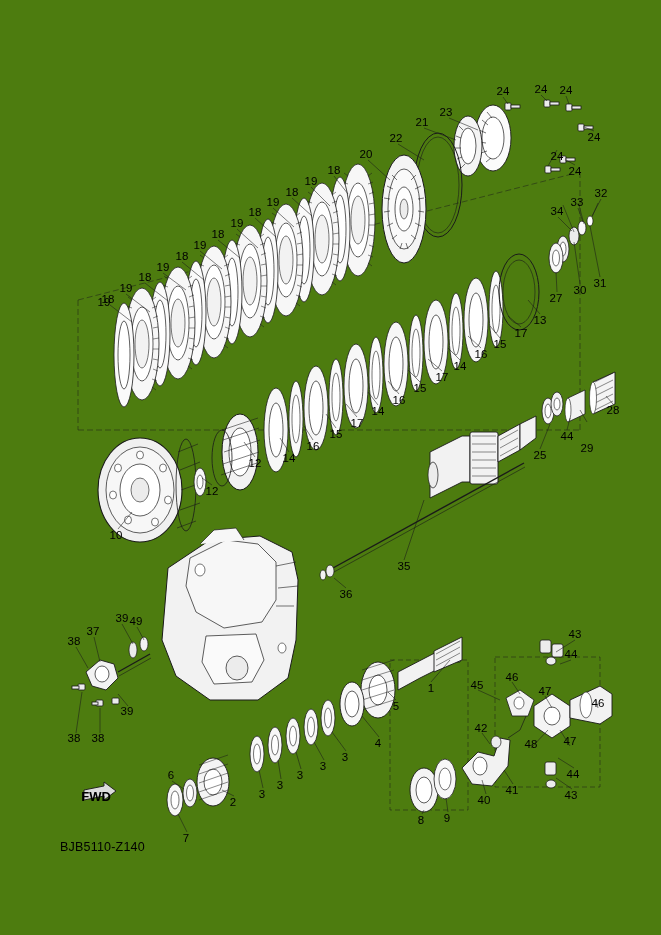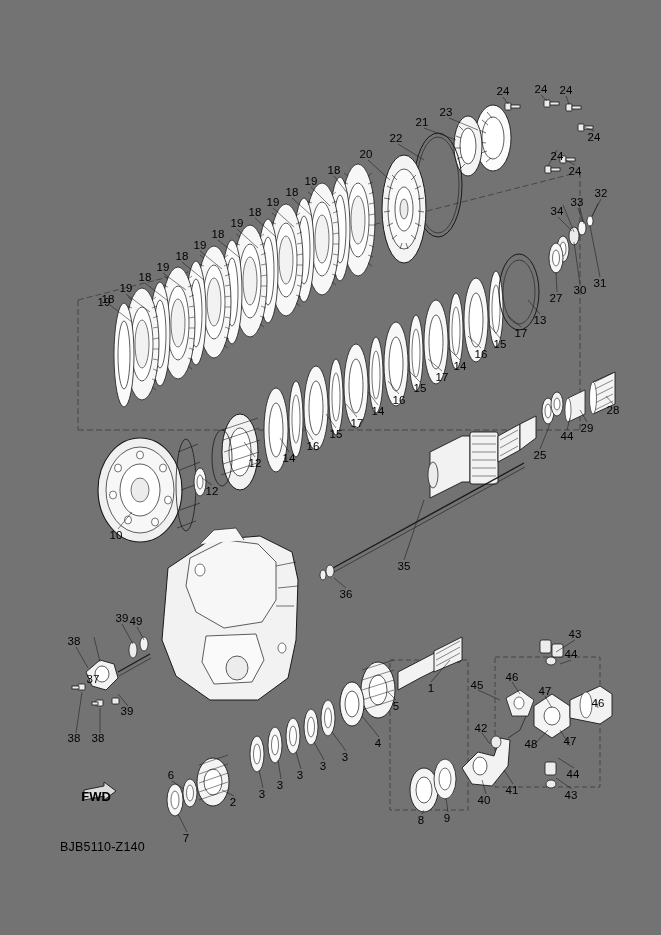--- a/index.html
+++ b/index.html
@@ -7,21 +7,21 @@
     padding: 0;
     background: #ffffff;
   }
   body {
     font-family: "Liberation Sans", sans-serif;
   }
   #page {
     position: relative;
     width: 661px;
     height: 935px;
-    background: #737373;
+    background: #4d7c0f;
     overflow: hidden;
   }
   #diagram-svg {
     position: absolute;
     left: 0;
     top: 0;
     width: 661px;
     height: 935px;
   }
   .callout {
@@ -481,33 +481,33 @@
       <div class="callout" style="left: 460px; top: 366px;">14</div>
       <div class="callout" style="left: 442px; top: 377px;">17</div>
       <div class="callout" style="left: 420px; top: 388px;">15</div>
       <div class="callout" style="left: 399px; top: 400px;">16</div>
       <div class="callout" style="left: 378px; top: 411px;">14</div>
       <div class="callout" style="left: 357px; top: 423px;">17</div>
       <div class="callout" style="left: 336px; top: 434px;">15</div>
       <div class="callout" style="left: 313px; top: 446px;">16</div>
       <div class="callout" style="left: 289px; top: 458px;">14</div>
       <div class="callout" style="left: 613px; top: 410px;">28</div>
-      <div class="callout" style="left: 587px; top: 428px;">29</div>
+      <div class="callout" style="left: 587px; top: 448px;">29</div>
       <div class="callout" style="left: 567px; top: 436px;">44</div>
       <div class="callout" style="left: 540px; top: 455px;">25</div>
       <div class="callout" style="left: 255px; top: 463px;">12</div>
       <div class="callout" style="left: 212px; top: 491px;">12</div>
       <div class="callout" style="left: 116px; top: 535px;">10</div>
       <div class="callout" style="left: 404px; top: 566px;">35</div>
       <div class="callout" style="left: 346px; top: 594px;">36</div>
       <div class="callout" style="left: 575px; top: 634px;">43</div>
       <div class="callout" style="left: 122px; top: 618px;">39</div>
       <div class="callout" style="left: 136px; top: 621px;">49</div>
       <div class="callout" style="left: 571px; top: 654px;">44</div>
-      <div class="callout" style="left: 93px; top: 631px; margin-top: 48px;">37</div>
+      <div class="callout" style="left: 93px; top: 631px;">37</div>
       <div class="callout" style="left: 74px; top: 641px;">38</div>
       <div class="callout" style="left: 512px; top: 677px;">46</div>
       <div class="callout" style="left: 545px; top: 691px;">47</div>
       <div class="callout" style="left: 477px; top: 685px;">45</div>
       <div class="callout" style="left: 431px; top: 688px;">1</div>
       <div class="callout" style="left: 598px; top: 703px;">46</div>
       <div class="callout" style="left: 396px; top: 706px;">5</div>
       <div class="callout" style="left: 481px; top: 728px;">42</div>
       <div class="callout" style="left: 531px; top: 744px;">48</div>
       <div class="callout" style="left: 570px; top: 741px;">47</div>

